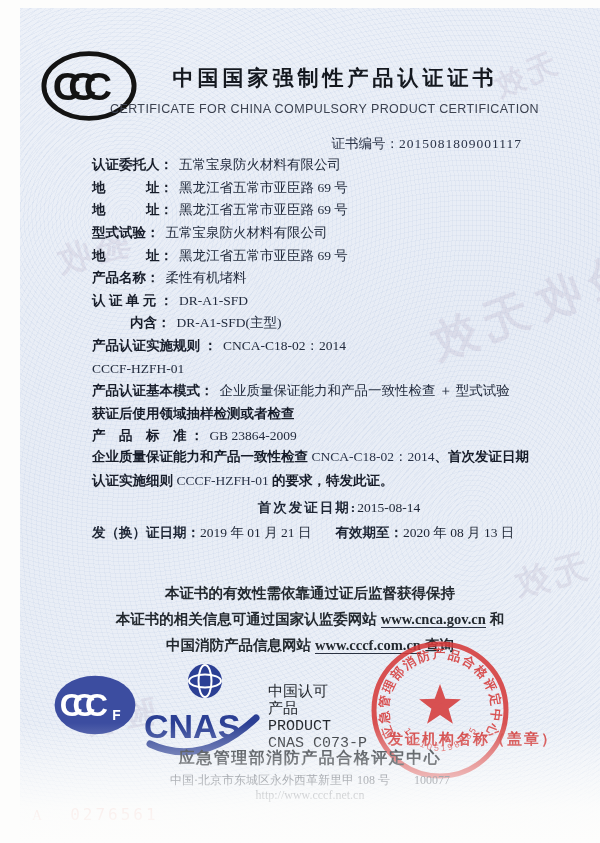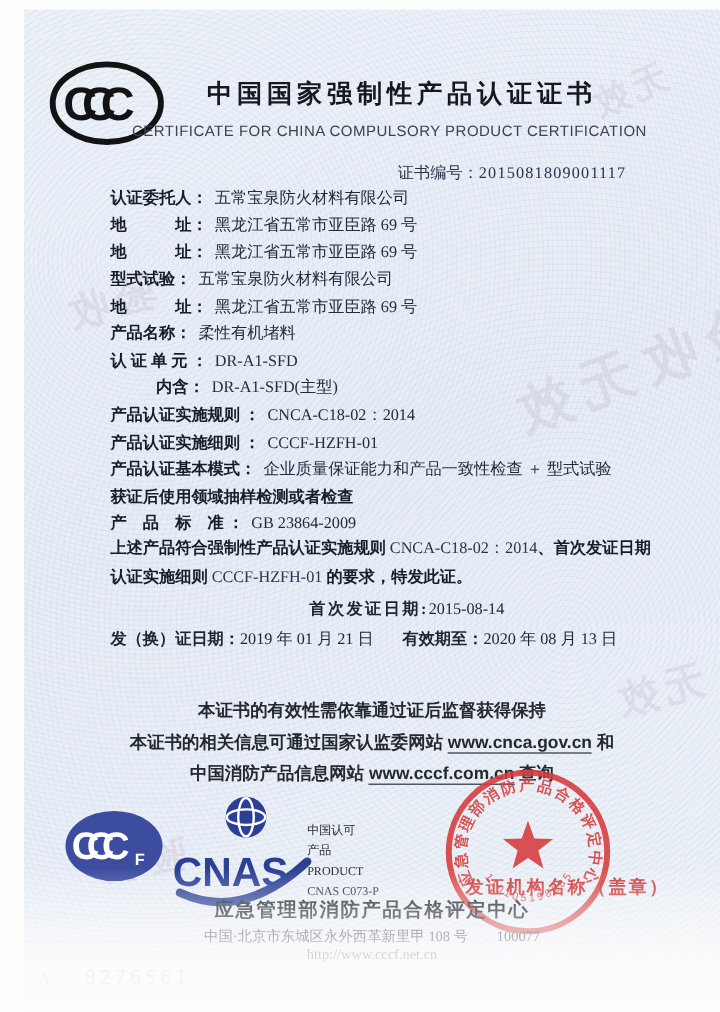--- a/index.html
+++ b/index.html
@@ -59,27 +59,27 @@
   .first-issue .lbl { font-weight:bold; letter-spacing:2px; }
   .reissue { height:26px; padding-top:3px; white-space:nowrap; }
   .reissue .lbl { font-weight:bold; }
   .reissue .gap { display:inline-block; width:24px; }
   
   .notice {
     position:absolute; left:0; right:0; top:572px; text-align:center;
     font-family:"Liberation Sans", sans-serif; font-size:14.5px; font-weight:600;
     color:#23292f; line-height:26px;
   }
-  .ulink { border-bottom:1.5px solid #2a3242; }
+  .ulink { border-bottom:1.5px solid #2a3242;font-family:Liberation Serif, serif; }
   
   .cccf-logo { position:absolute; left:32px; top:664px; width:86px; height:66px; }
   .cnas-logo { position:absolute; left:122px; top:650px; width:120px; height:110px; }
   .accred {
-    position:absolute; left:236px; top:676px;
-    font-family:Liberation Serif, serif; font-size:10px; line-height:17px; color:#22262c;
+    position:absolute; left:248px; top:676px;
+    font-family:Liberation Mono, monospace; font-size:15px; line-height:17px; color:#22262c;
   }
   .seal-svg { position:absolute; left:340px; top:624px; width:160px; height:160px; opacity:.88; }
   .seal-caption {
     position:absolute; left:368px; top:722px; width:220px;
     color:#d03a3a; font-weight:bold; font-size:15px; letter-spacing:2px; white-space:nowrap;
   }
   
   .issuer {
     position:absolute; left:0; right:0; top:740px; text-align:center;
     font-family:"Liberation Sans", sans-serif; font-weight:700; font-size:16px;
@@ -143,37 +143,36 @@
     </div>
     <div class="frow indent">
       <span class="lbl">内含：</span>
       <span class="val">DR-A1-SFD(主型)</span>
     </div>
     <div class="frow">
       <span class="lbl">产品认证实施规则 ：</span>
       <span class="val">CNCA-C18-02：2014</span>
     </div>
     <div class="frow">
-      <span class="lbl">产品认证实施细则 ：</span>
       <span class="val">CCCF-HZFH-01</span>
     </div>
     <div class="frow">
       <span class="lbl">产品认证基本模式：</span>
       <span class="val">企业质量保证能力和产品一致性检查 ＋ 型式试验</span>
     </div>
     <div class="frow">
       <span class="lbl" style="font-weight:bold">获证后使用领域抽样检测或者检查</span>
     </div>
     <div class="frow">
       <span class="lbl">产　品　标　准 ：</span>
       <span class="val">GB 23864-2009</span>
     </div>
 
     <div class="st-line">
-      <span>上述产品符合强制性产品认证实施规则 </span><span class="code">CNCA-C18-02：2014</span><span>、首次发证日期</span>
+      <span>企业质量保证能力和产品一致性检查 </span><span class="code">CNCA-C18-02：2014</span><span>、首次发证日期</span>
     </div>
     <div class="st-line">
       <span>认证实施细则 </span><span class="code">CCCF-HZFH-01</span><span> 的要求，特发此证。</span>
     </div>
 
     <div class="first-issue">
       <span class="lbl">首次发证日期:</span><span>2015-08-14</span>
     </div>
     <div class="reissue">
       <span class="lbl">发（换）证日期：</span><span>2019 年 01 月 21 日</span><span class="gap"></span><span class="lbl">有效期至：</span><span>2020 年 08 月 13 日</span>

